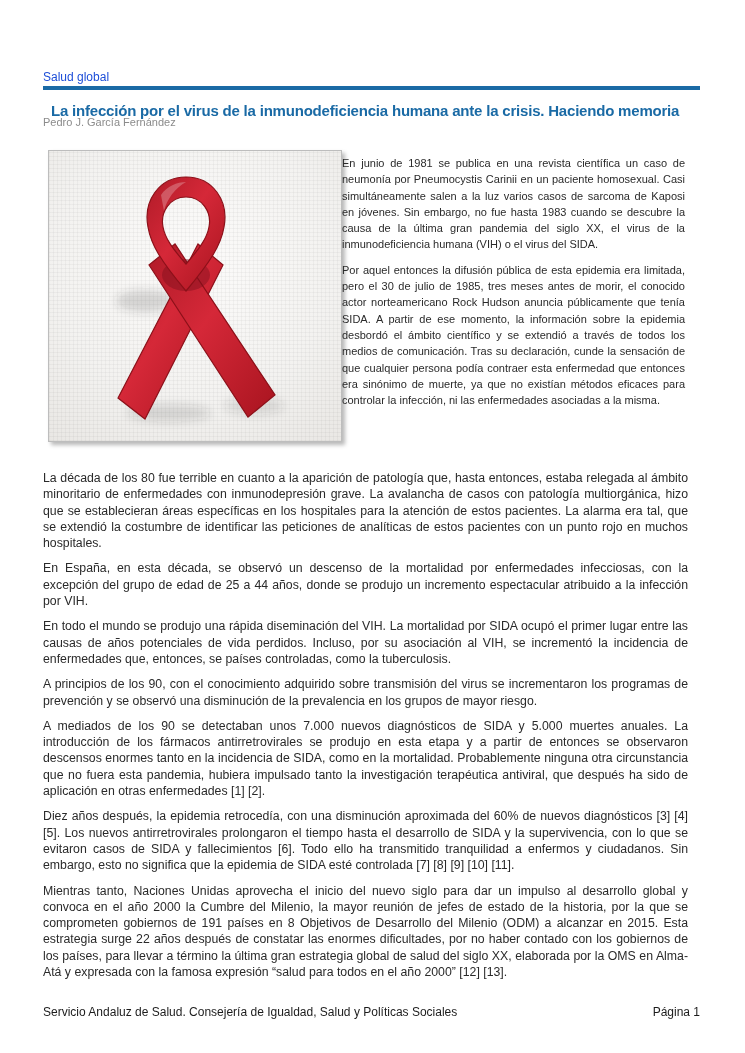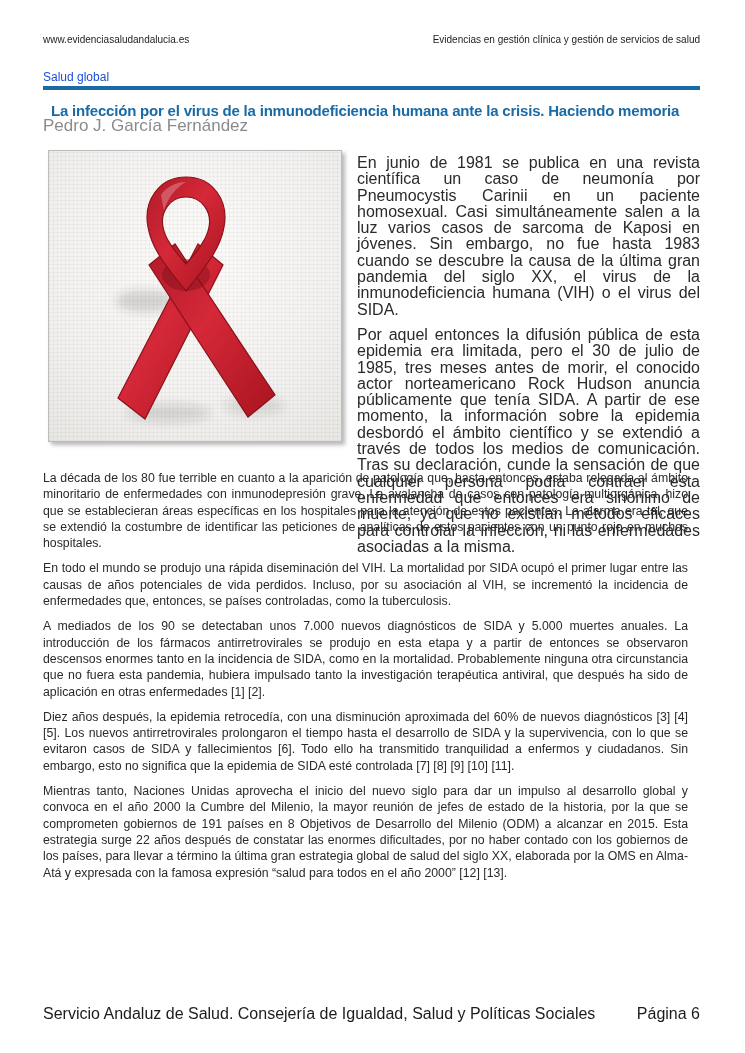--- a/index.html
+++ b/index.html
@@ -20,60 +20,56 @@
     position:absolute;top:86px;left:43px;width:657px;height:4px;
     background:#1a6aa5;
   }
   .title{
     position:absolute;top:94px;left:43px;width:657px;margin:8px;
     font-size:15px;font-weight:bold;letter-spacing:-0.2px;
     color:#1a6aa5;white-space:nowrap;
   }
   .author{
     position:absolute;top:116px;left:43px;
-    font-size:17px;color:#8b8b8b;text-align:right;
+    font-size:11px;color:#8b8b8b;text-align:right;
   }
   .lead{
     position:absolute;top:150px;left:43px;width:657px;display:flex;
   }
   .photo{
     flex:0 0 auto;margin-left:5px;width:294px;height:292px;box-sizing:border-box;
     border:1px solid #bdbdbd;
     box-shadow:3px 3px 4px rgba(0,0,0,0.28);
     background-color:#f5f4f2;
     background-image:
       repeating-linear-gradient(0deg, rgba(0,0,0,0.035) 0 1px, transparent 1px 4px),
       repeating-linear-gradient(90deg, rgba(0,0,0,0.035) 0 1px, transparent 1px 4px),
       radial-gradient(circle at 50% 38%, #fcfbfa 0%, #f3f2f0 60%, #e9e7e4 100%);
   }
   .lead-text{
-    margin-left:15px;width:343px;padding-top:5px;
-    font-size:16px;line-height:16.3px;text-align:justify;
+    width:343px;padding-top:5px;
+    font-size:11px;line-height:16.3px;text-align:justify;
   }
   .lead-text p{margin:0 0 9px 0;}
   .body-text{
     position:absolute;top:470px;left:43px;width:657px;
     font-size:12.3px;line-height:16.3px;text-align:justify;
   }
   .body-text p{margin:0 12px 9px 0;}
   .footer{
     position:absolute;top:1005px;left:43px;width:657px;
     display:flex;justify-content:space-between;
-    font-size:16px;color:#1c1c1c;
+    font-size:12px;color:#1c1c1c;
   }
 </style>
 </head>
 <body>
 
 <div class="page">
 
-  <div class="header">
-    <span>www.evidenciasaludandalucia.es</span>
-    <span>Evidencias en gestión clínica y gestión de servicios de salud</span>
-  </div>
 
   <div class="section-label">Salud global</div>
 
   <div class="accent-rule"></div>
 
   <h1 class="title">La infección por el virus de la inmunodeficiencia humana ante la crisis. Haciendo memoria</h1>
 
   <div class="author">Pedro J. García Fernández</div>
 
   <div class="lead">
@@ -111,24 +107,26 @@
     </div>
 
     <div class="lead-text">
       <p>En junio de 1981 se publica en una revista científica un caso de neumonía por Pneumocystis Carinii en un paciente homosexual. Casi simultáneamente salen a la luz varios casos de sarcoma de Kaposi en jóvenes. Sin embargo, no fue hasta 1983 cuando se descubre la causa de la última gran pandemia del siglo XX, el virus de la inmunodeficiencia humana (VIH) o el virus del SIDA.</p>
       <p>Por aquel entonces la difusión pública de esta epidemia era limitada, pero el 30 de julio de 1985, tres meses antes de morir, el conocido actor norteamericano Rock Hudson anuncia públicamente que tenía SIDA. A partir de ese momento, la información sobre la epidemia desbordó el ámbito científico y se extendió a través de todos los medios de comunicación. Tras su declaración, cunde la sensación de que cualquier persona podía contraer esta enfermedad que entonces era sinónimo de muerte, ya que no existían métodos eficaces para controlar la infección, ni las enfermedades asociadas a la misma.</p>
     </div>
   </div>
 
   <div class="body-text">
     <p>La década de los 80 fue terrible en cuanto a la aparición de patología que, hasta entonces, estaba relegada al ámbito minoritario de enfermedades con inmunodepresión grave. La avalancha de casos con patología multiorgánica, hizo que se establecieran áreas específicas en los hospitales para la atención de estos pacientes. La alarma era tal, que se extendió la costumbre de identificar las peticiones de analíticas de estos pacientes con un punto rojo en muchos hospitales.</p>
+    <p>En España, en esta década, se observó un descenso de la mortalidad por enfermedades infecciosas, con la excepción del grupo de edad de 25 a 44 años, donde se produjo un incremento espectacular atribuido a la infección por VIH.</p>
     <p>En todo el mundo se produjo una rápida diseminación del VIH. La mortalidad por SIDA ocupó el primer lugar entre las causas de años potenciales de vida perdidos. Incluso, por su asociación al VIH, se incrementó la incidencia de enfermedades que, entonces, se países controladas, como la tuberculosis.</p>
+    <p>A principios de los 90, con el conocimiento adquirido sobre transmisión del virus se incrementaron los programas de prevención y se observó una disminución de la prevalencia en los grupos de mayor riesgo.</p>
     <p>A mediados de los 90 se detectaban unos 7.000 nuevos diagnósticos de SIDA y 5.000 muertes anuales. La introducción de los fármacos antirretrovirales se produjo en esta etapa y a partir de entonces se observaron descensos enormes tanto en la incidencia de SIDA, como en la mortalidad. Probablemente ninguna otra circunstancia que no fuera esta pandemia, hubiera impulsado tanto la investigación terapéutica antiviral, que después ha sido de aplicación en otras enfermedades [1] [2].</p>
     <p>Diez años después, la epidemia retrocedía, con una disminución aproximada del 60% de nuevos diagnósticos [3] [4] [5]. Los nuevos antirretrovirales prolongaron el tiempo hasta el desarrollo de SIDA y la supervivencia, con lo que se evitaron casos de SIDA y fallecimientos [6]. Todo ello ha transmitido tranquilidad a enfermos y ciudadanos. Sin embargo, esto no significa que la epidemia de SIDA esté controlada [7] [8] [9] [10] [11].</p>
     <p>Mientras tanto, Naciones Unidas aprovecha el inicio del nuevo siglo para dar un impulso al desarrollo global y convoca en el año 2000 la Cumbre del Milenio, la mayor reunión de jefes de estado de la historia, por la que se comprometen gobiernos de 191 países en 8 Objetivos de Desarrollo del Milenio (ODM) a alcanzar en 2015. Esta estrategia surge 22 años después de constatar las enormes dificultades, por no haber contado con los gobiernos de los países, para llevar a término la última gran estrategia global de salud del siglo XX, elaborada por la OMS en Alma-Atá y expresada con la famosa expresión “salud para todos en el año 2000” [12] [13].</p>
   </div>
 
   <div class="footer">
     <span>Servicio Andaluz de Salud. Consejería de Igualdad, Salud y Políticas Sociales</span>
-    <span>Página 6</span>
+    <span>Página 1</span>
   </div>
 
 </div>
 
 </body></html>

